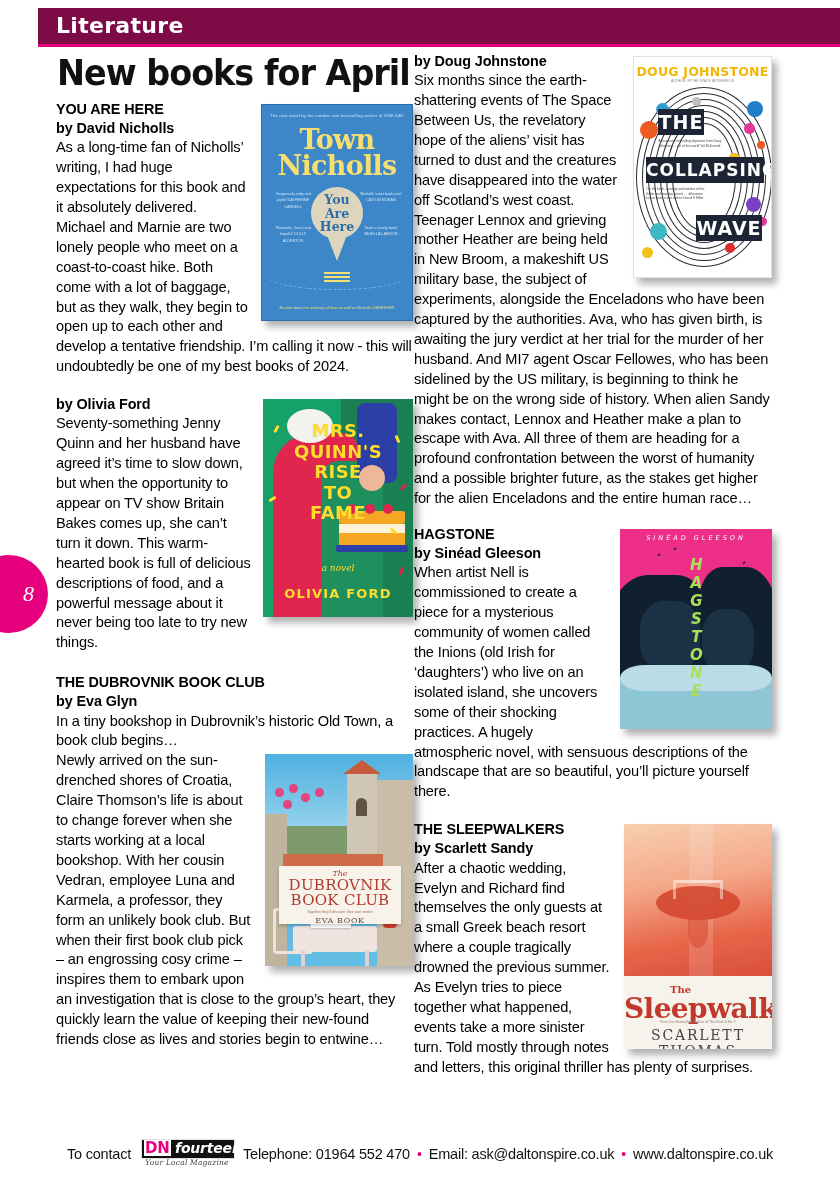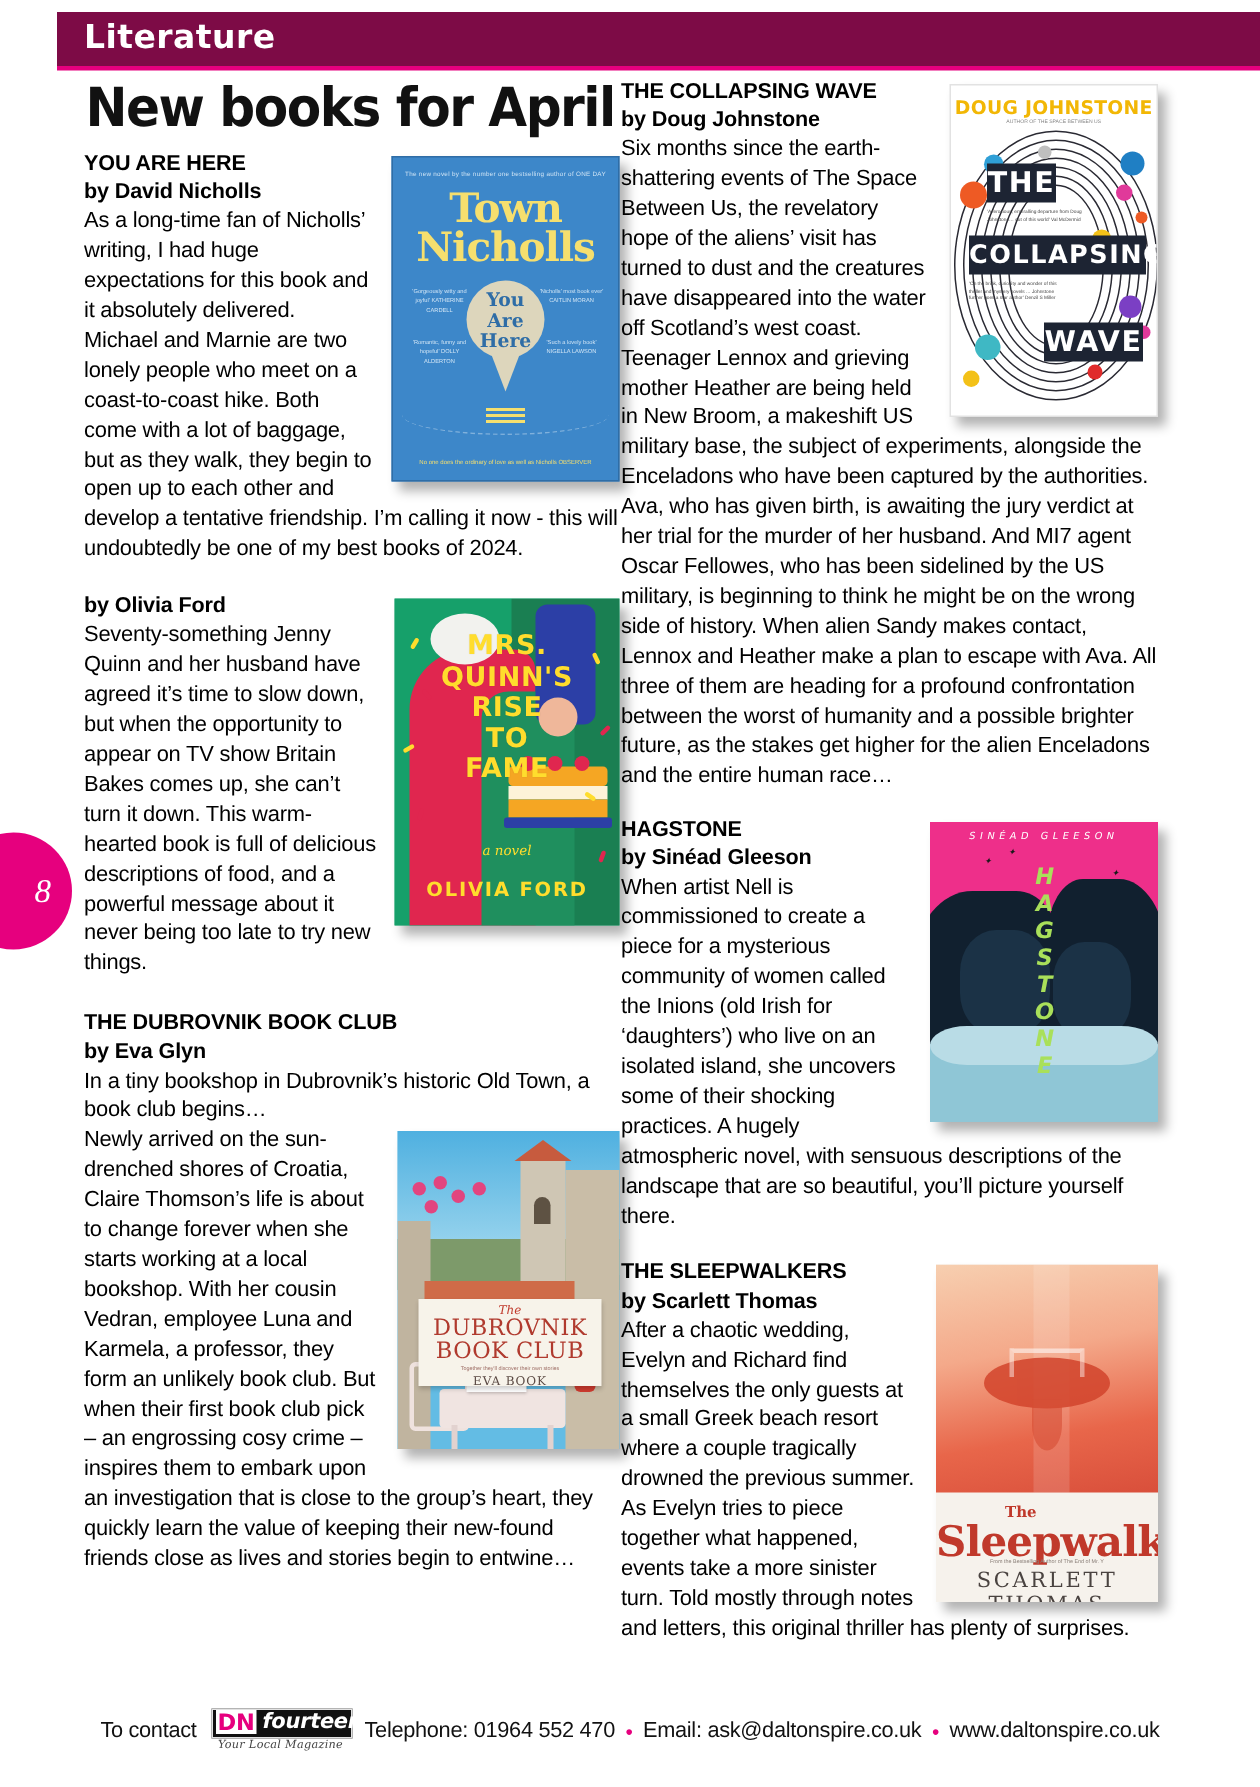--- a/index.html
+++ b/index.html
@@ -518,21 +518,20 @@
       </div>
       <div class="qt" style="left:24px;top:82px;">'A ferocious, enthralling departure from Doug Johnstone… out of this world' Val McDermid</div>
       <div class="blk" style="left:12px;top:100px;width:118px;height:26px;">
         <span style="font-size:17px;line-height:26px;">COLLAPSING</span>
       </div>
       <div class="qt" style="left:12px;top:130px;">'On the brink, curiosity and wonder of this thriller and mystery novels … Johnstone further goes a star author' Denzil S Miller</div>
       <div class="blk" style="left:62px;top:158px;width:66px;height:26px;">
         <span style="font-size:19px;line-height:26px;">WAVE</span>
       </div>
     </div>
-    <div class="review-title">THE COLLAPSING WAVE</div>
     <div class="review-author">by Doug Johnstone</div>
     <div class="review-body">Six months since the earth-shattering events of The Space Between Us, the revelatory hope of the aliens’ visit has turned to dust and the creatures have disappeared into the water off Scotland’s west coast. Teenager Lennox and grieving mother Heather are being held in New Broom, a makeshift US military base, the subject of experiments, alongside the Enceladons who have been captured by the authorities. Ava, who has given birth, is awaiting the jury verdict at her trial for the murder of her husband. And MI7 agent Oscar Fellowes, who has been sidelined by the US military, is beginning to think he might be on the wrong side of history. When alien Sandy makes contact, Lennox and Heather make a plan to escape with Ava. All three of them are heading for a profound confrontation between the worst of humanity and a possible brighter future, as the stakes get higher for the alien Enceladons and the entire human race…</div>
   </div>
 
   <div class="review" style="margin-top:16px;">
     <div class="cover cv-hag cover-float-right">
       <div class="pink"></div>
       <div class="auth">SINÉAD GLEESON</div>
       <div class="bird" style="left:36px;top:22px;">✦</div>
       <div class="bird" style="left:52px;top:16px;">✦</div>
@@ -554,21 +553,21 @@
       <div class="top"></div>
       <div class="band"></div>
       <div class="figure"></div>
       <div class="arms"></div>
       <div class="the">The</div>
       <div class="t1">Sleepwalkers</div>
       <div class="sub">From the Bestselling Author of The End of Mr. Y</div>
       <div class="au">SCARLETT THOMAS</div>
     </div>
     <div class="review-title">THE SLEEPWALKERS</div>
-    <div class="review-author">by Scarlett Thomas</div>
+    <div class="review-author">by Scarlett Sandy</div>
     <div class="review-body">After a chaotic wedding, Evelyn and Richard find themselves the only guests at a small Greek beach resort where a couple tragically drowned the previous summer. As Evelyn tries to piece together what happened, events take a more sinister turn. Told mostly through notes and letters, this original thriller has plenty of surprises.</div>
   </div>
 
 </div>
 
 <div class="footer">
   <span class="lbl">To contact</span>
   <span class="logo">
     <span class="bar"></span>
     <span class="dn">DN</span>

